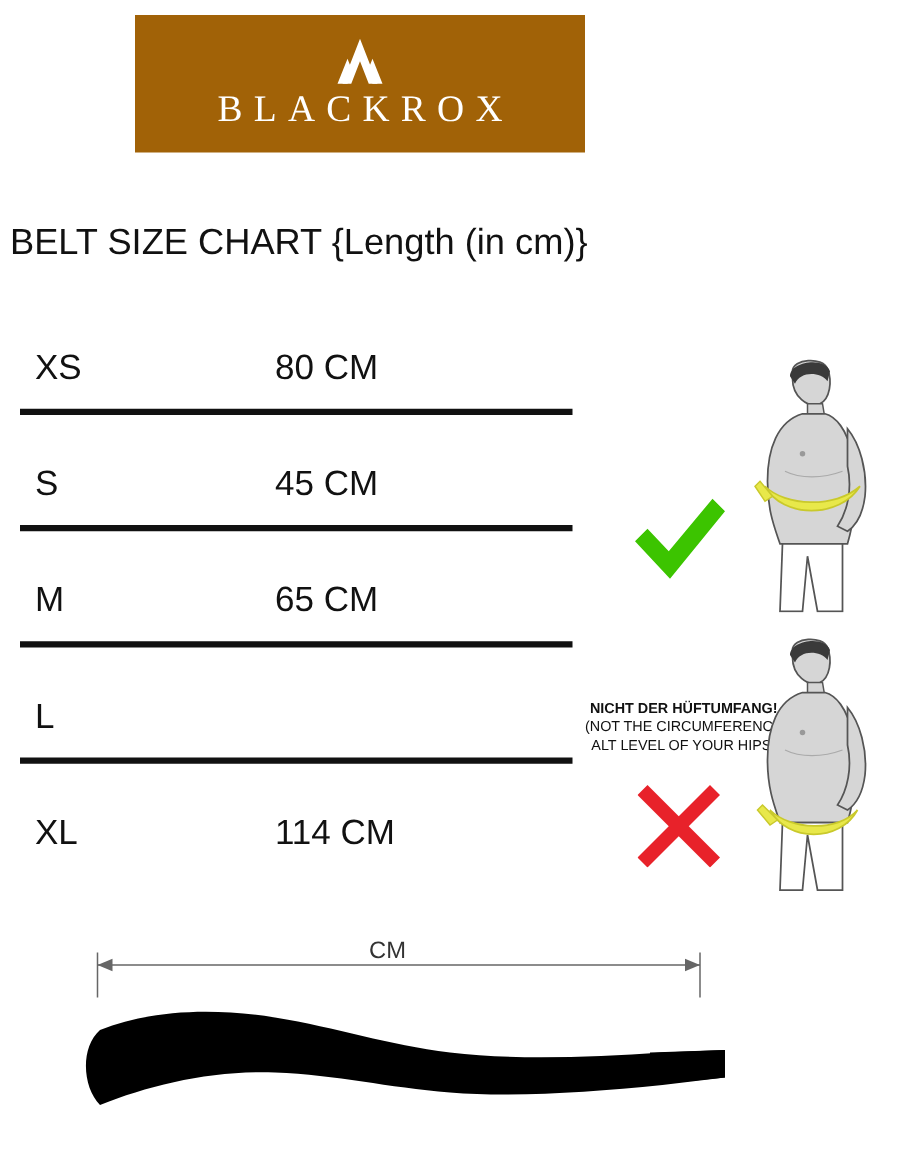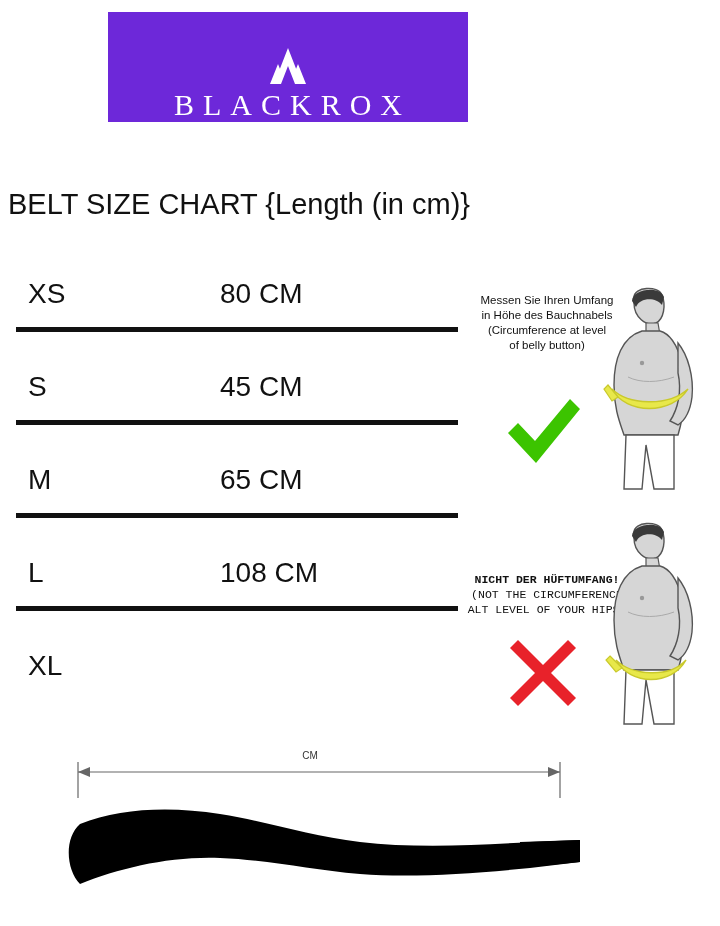--- a/index.html
+++ b/index.html
@@ -16,45 +16,45 @@
     overflow: hidden;
   }
 
   
   .brand-bar {
     position: absolute;
     left: 108px;
     top: 12px;
     width: 360px;
     height: 110px;
-    background: #6d28d9;
+    background: #a16207;
     display: flex;
     flex-direction: column;
     align-items: center;
-    justify-content: flex-end;
+    justify-content: center;
   }
   .brand-mark {
     width: 60px;
     height: 40px;
     margin-bottom: 2px;
   }
   .brand-name {
     color: #ffffff;
     font-size: 30px;
     letter-spacing: 9px;
     font-weight: 400;
     padding-left: 9px;
     font-family: "Liberation Serif", serif;
   }
 
   
   .chart-title {
     position: absolute;
     left: 8px;
-    top: 188px;
+    top: 178px;
     font-size: 29px;
     font-weight: 400;
     color: #111111;
     letter-spacing: 0px;
   }
 
   
   .size-table {
     position: absolute;
     left: 8px;
@@ -90,21 +90,21 @@
     background: #111111;
   }
   .size-row:last-child .size-rule { display: none; }
 
   
   .panel {
     position: absolute;
     width: 250px;
   }
   .panel-top { left: 462px; top: 285px; height: 210px; }
-  .panel-bottom { left: 462px; top: 520px; height: 210px; font-family: Liberation Mono, monospace; }
+  .panel-bottom { left: 462px; top: 508px; height: 210px; }
 
   .panel-text {
     position: absolute;
     left: 0;
     top: 8px;
     width: 170px;
     text-align: center;
     font-size: 11.5px;
     line-height: 15px;
     color: #111111;
@@ -147,21 +147,21 @@
     top: 750px;
     width: 540px;
     height: 170px;
   }
   .cm-label {
     position: absolute;
     left: 0;
     top: 0;
     width: 500px;
     text-align: center;
-    font-size: 10px;
+    font-size: 19px;
     color: #333333;
   }
 </style>
 </head>
 <body>
 
 <div class="brand-bar">
   <svg class="brand-mark" viewBox="0 0 60 40">
     <path d="M30 2 L44 38 L37 38 L30 20 L23 38 L16 38 Z" fill="#ffffff"></path>
     <path d="M12 38 L20 18 L24 28 L20 38 Z" fill="#ffffff"></path>
@@ -187,38 +187,32 @@
   </div>
 
   <div class="size-row">
     <div class="size-label">M</div>
     <div class="size-value">65 CM</div>
     <div class="size-rule"></div>
   </div>
 
   <div class="size-row">
     <div class="size-label">L</div>
-    <div class="size-value">108 CM</div>
     <div class="size-rule"></div>
   </div>
 
   <div class="size-row">
     <div class="size-label">XL</div>
+    <div class="size-value">114 CM</div>
 
   </div>
 
 </div>
 
 <div class="panel panel-top">
-  <div class="panel-text">
-    <div>Messen Sie Ihren Umfang</div>
-    <div>in Höhe des Bauchnabels</div>
-    <div>(Circumference at level</div>
-    <div>of belly button)</div>
-  </div>
 
   <svg class="mark-check" viewBox="0 0 80 70">
     <path d="M4 36 L14 26 L31 44 L66 2 L76 12 L32 66 Z" fill="#3cc400"></path>
   </svg>
 
   <svg class="figure" viewBox="0 0 130 205">
 
     <path d="M52 12 C52 2, 76 0, 80 10 C84 20, 82 34, 74 38 C64 42, 52 32, 52 18 Z" fill="#d6d6d6" stroke="#555" stroke-width="1.4"></path>
     <path d="M50 16 C50 4, 78 0, 82 12 L80 20 C74 12, 58 12, 54 22 Z" fill="#3a3a3a"></path>
 

